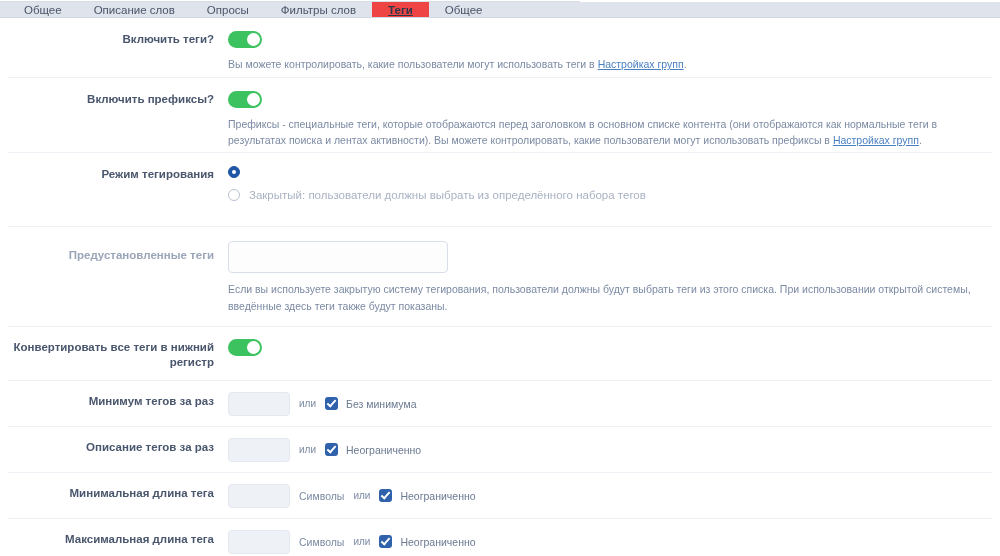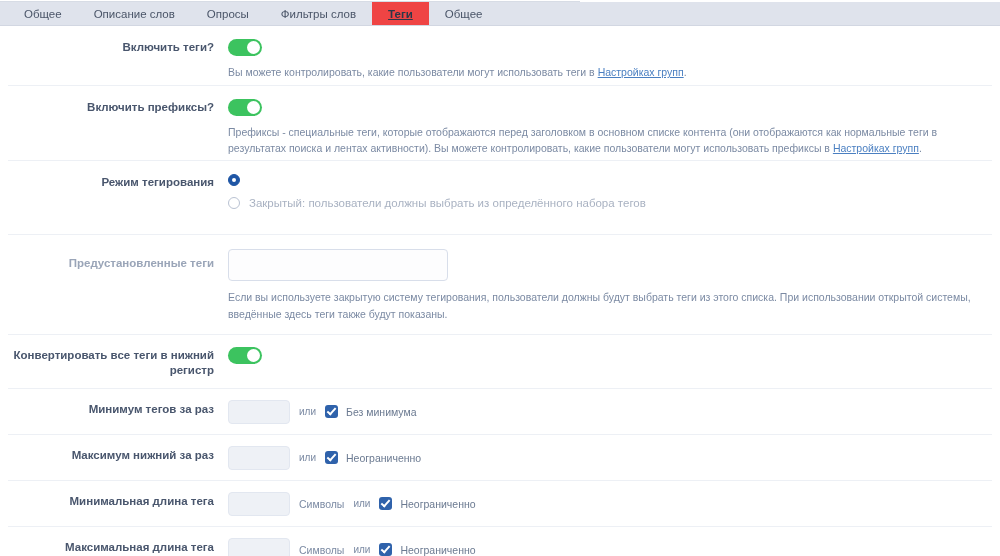--- a/index.html
+++ b/index.html
@@ -22,21 +22,21 @@
     width: 580px;
     background: #ffffff;
     border-bottom: 1px solid #d7dce5;
     box-sizing: border-box;
   }
 
   
   .tabbar {
     display: flex;
     align-items: stretch;
-    height: 24px;
+    height: 16px;
     background: #dfe3ec;
     border-bottom: 1px solid #d2d7e2;
     box-sizing: border-box;
     padding-left: 8px;
   }
   .tab {
     display: flex;
     align-items: center;
     justify-content: center;
     padding: 0 16px;
@@ -320,21 +320,21 @@
       <div class="num-line">
         <input class="num-input" type="text" style="">
         <span class="orword">или</span>
         <span class="cb"></span>
         <span class="cb-label">Без минимума</span>
       </div>
     </div>
   </div>
 
   <div class="row pad-compact">
-    <div class="row-label">Максимум нижний за раз</div>
+    <div class="row-label">Описание тегов за раз</div>
     <div class="row-body">
       <div class="num-line">
         <input class="num-input" type="text" style="">
         <span class="orword">или</span>
         <span class="cb"></span>
         <span class="cb-label">Неограниченно</span>
       </div>
     </div>
   </div>
 

